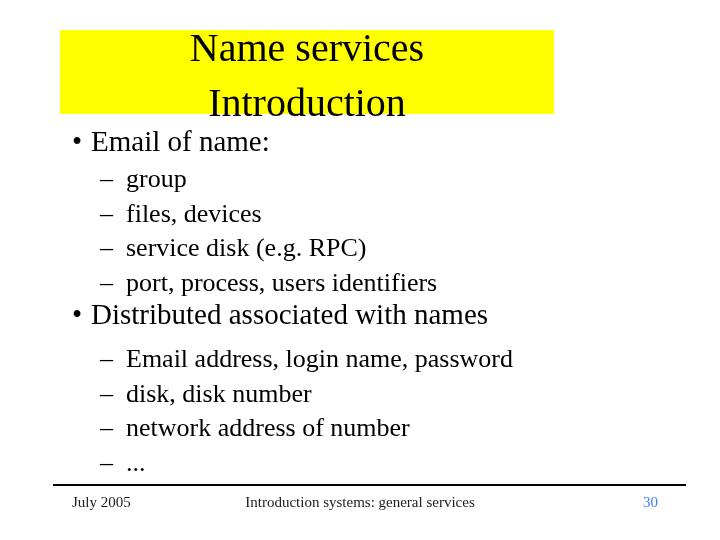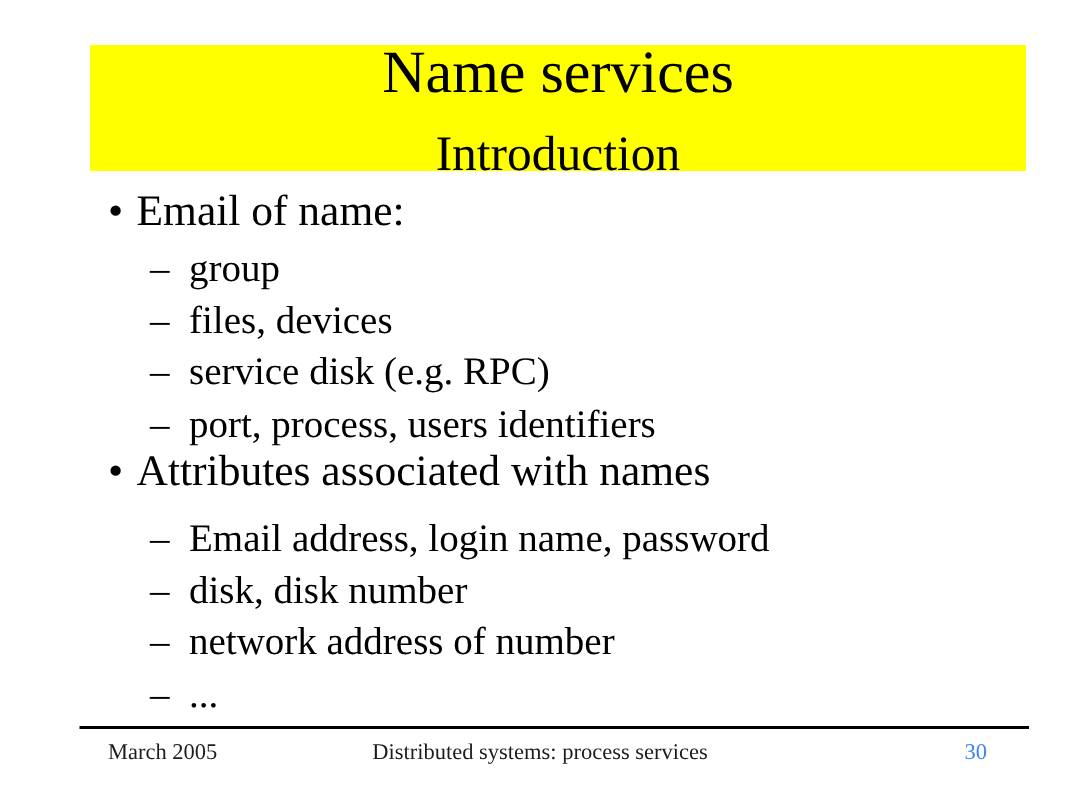--- a/index.html
+++ b/index.html
@@ -18,32 +18,32 @@
   .slide {
     position: absolute;
     inset: 0;
   }
 
   
   .title-band {
     position: absolute;
     left: 60px;
     top: 30px;
-    width: 624px;
+    width: 494px;
     height: 84px;
     background: #ffff00;
     text-align: center;
   }
   .title {
     font-size: 40px;
     line-height: 36px;
     white-space: nowrap;
   }
   .subtitle {
-    font-size: 33px;
+    font-size: 40px;
     line-height: 34px;
     margin-top: 20px;
     white-space: nowrap;
   }
 
   
   .heading {
     position: absolute;
     left: 71px;
     font-size: 29px;
@@ -131,21 +131,21 @@
       <span>service disk (e.g. RPC)</span>
     </div>
     <div class="sub-item">
       <span class="dash-glyph">–</span>
       <span>port, process, users identifiers</span>
     </div>
   </div>
 
   <div class="heading heading-2">
     <span class="bullet-glyph">•</span>
-    <span>Attributes associated with names</span>
+    <span>Distributed associated with names</span>
   </div>
 
   <div class="sub-list sub-list-2">
     <div class="sub-item">
       <span class="dash-glyph">–</span>
       <span>Email address, login name, password</span>
     </div>
     <div class="sub-item">
       <span class="dash-glyph">–</span>
       <span>disk, disk number</span>
@@ -154,17 +154,17 @@
       <span class="dash-glyph">–</span>
       <span>network address of number</span>
     </div>
     <div class="sub-item">
       <span class="dash-glyph">–</span>
       <span>...</span>
     </div>
   </div>
 
   <div class="footer-rule"></div>
-  <div class="footer-text footer-date" style="color: rgb(28, 28, 28);">March 2005</div>
-  <div class="footer-text footer-center" style="color: rgb(28, 28, 28);">Distributed systems: process services</div>
+  <div class="footer-text footer-date" style="color: rgb(28, 28, 28);">July 2005</div>
+  <div class="footer-text footer-center" style="color: rgb(28, 28, 28);">Introduction systems: general services</div>
   <div class="footer-text footer-page" style="color: #3b82f6;">30</div>
 
 </div>
 
 </body></html>

